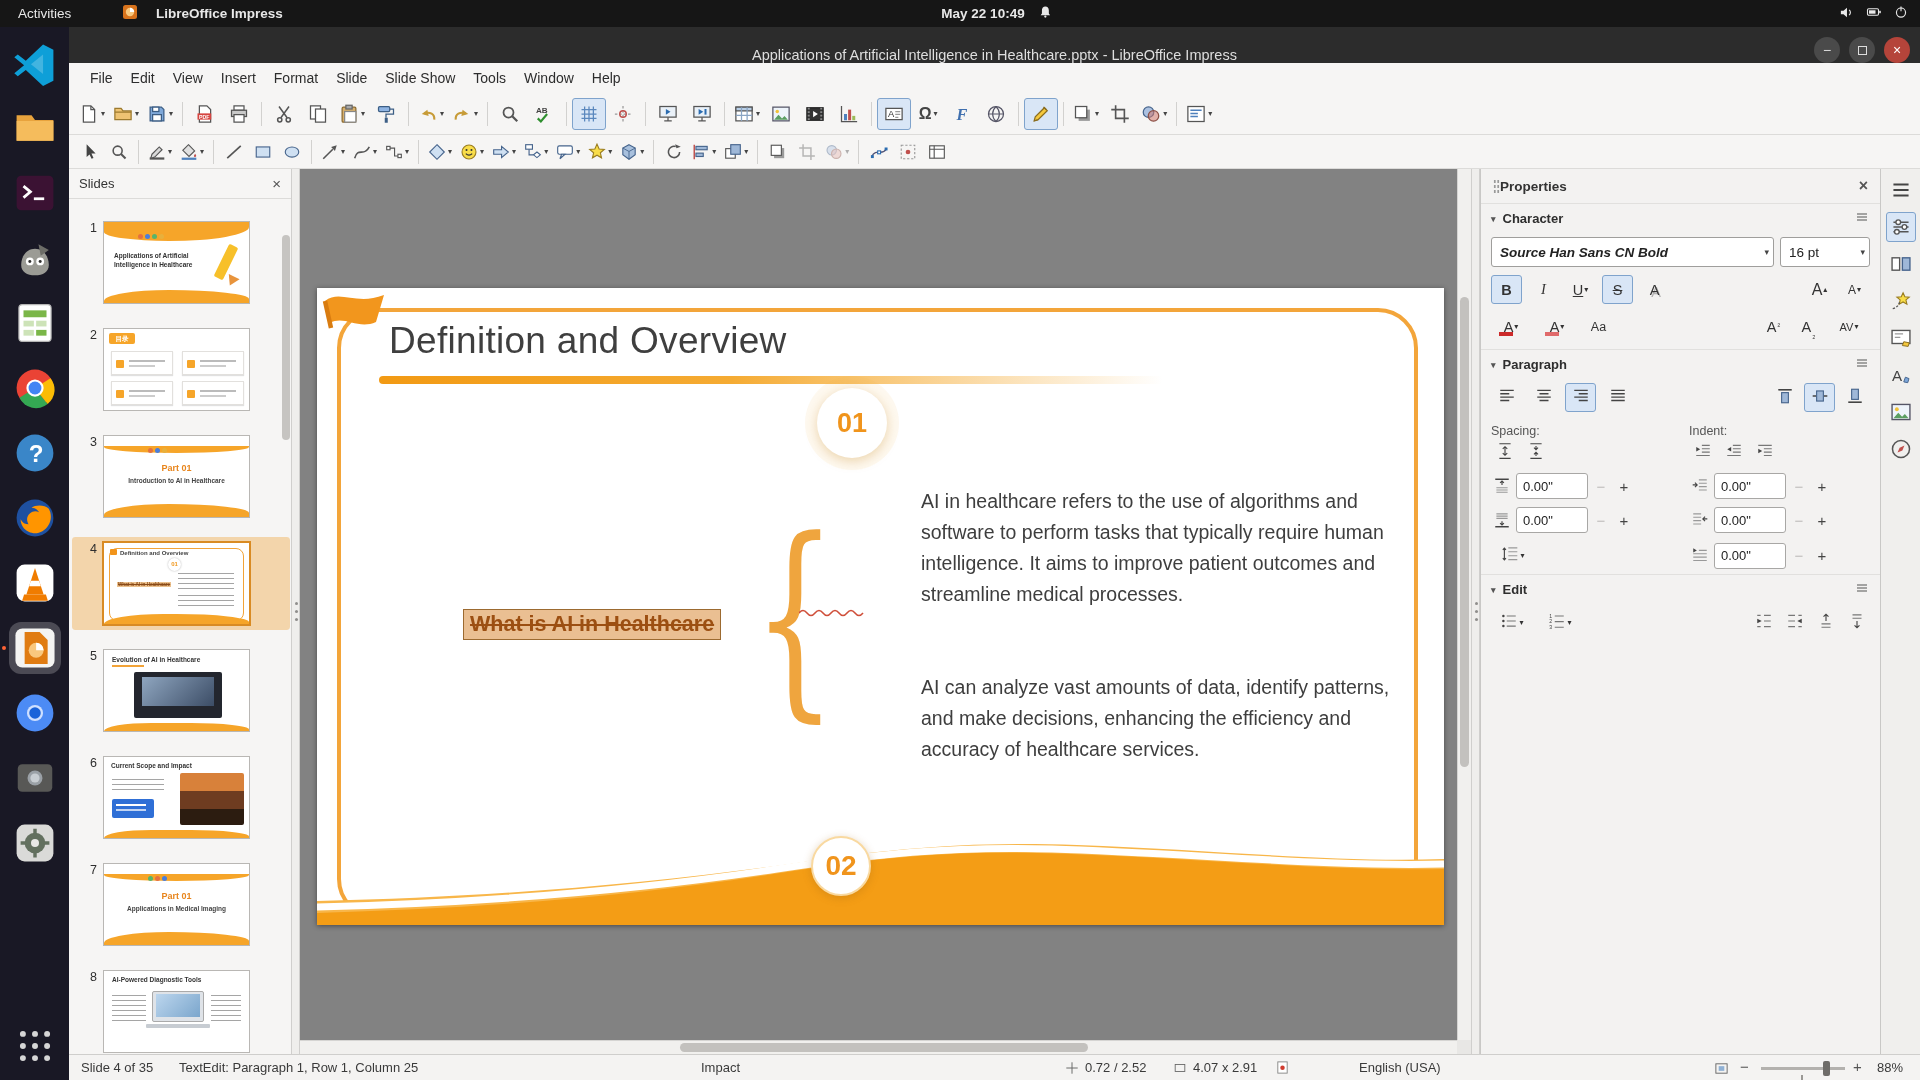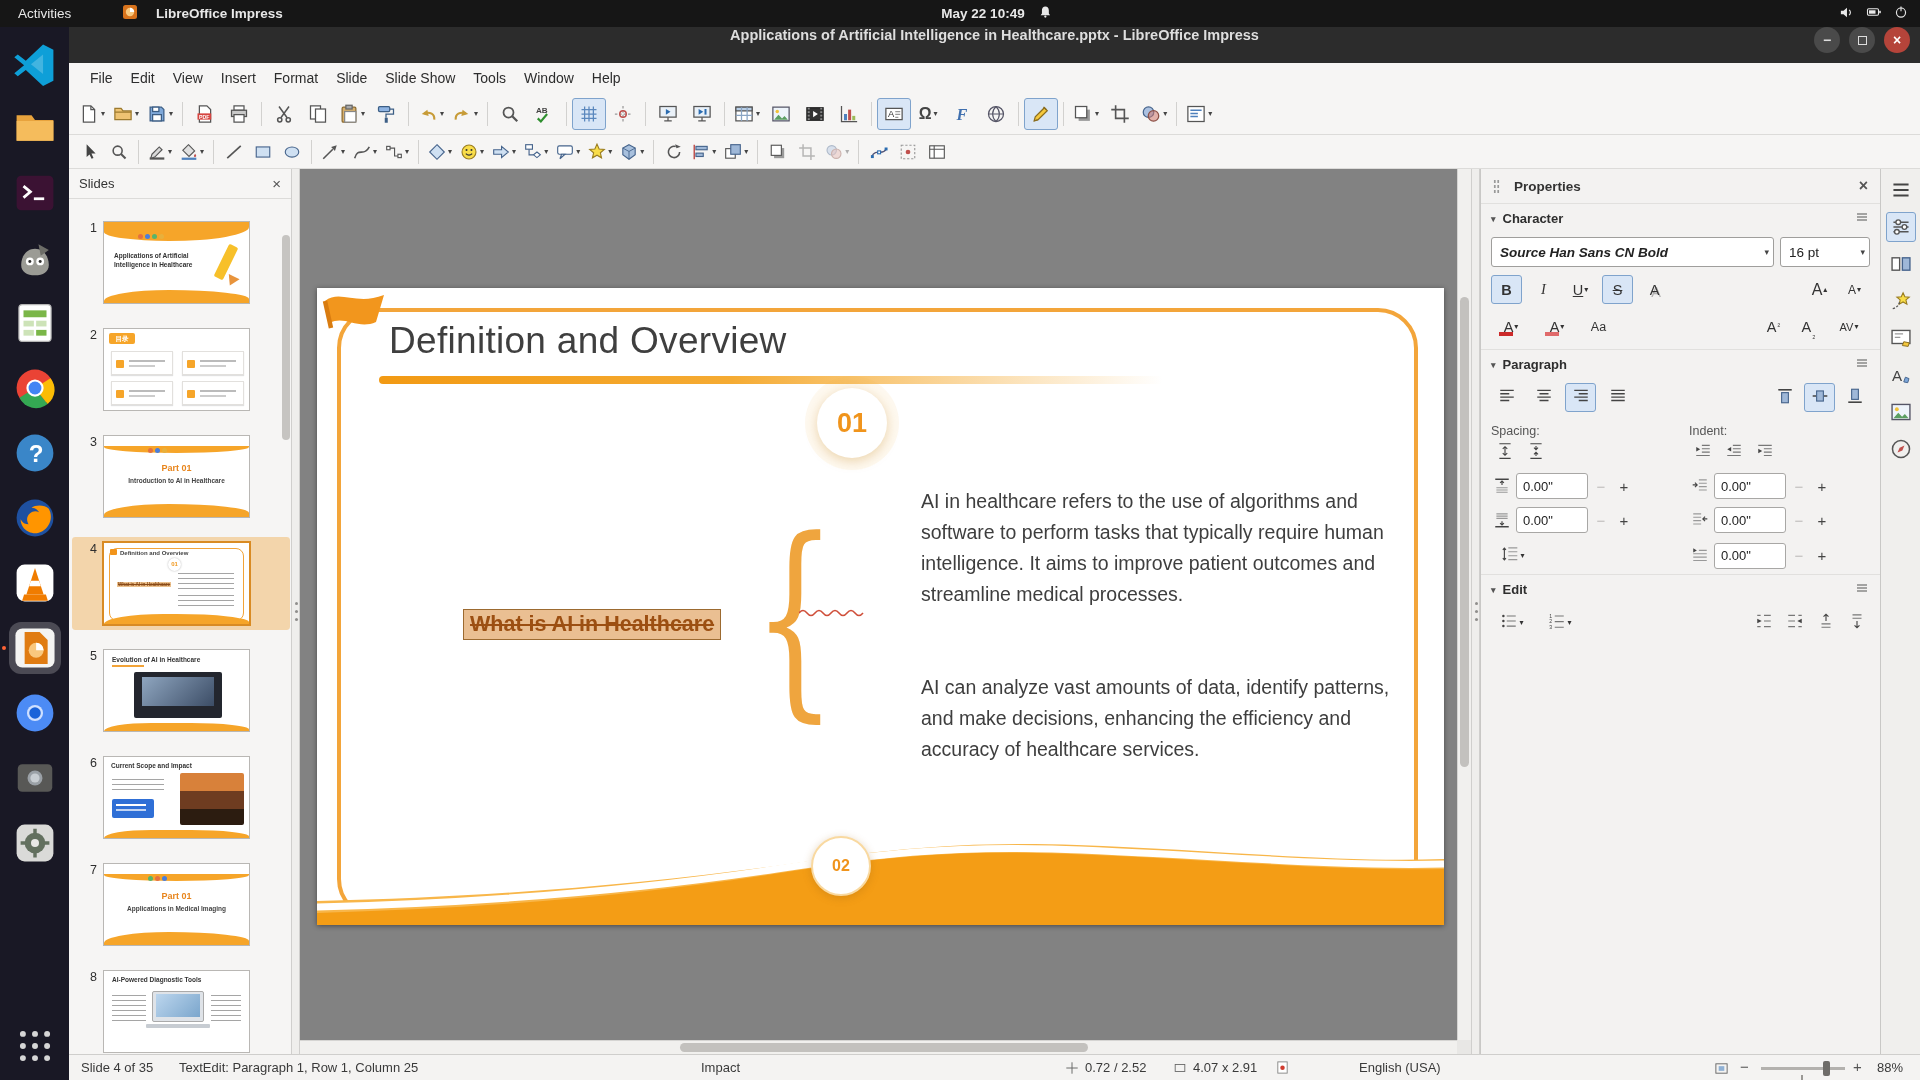--- a/index.html
+++ b/index.html
@@ -15,21 +15,21 @@
 
 
 .dock{position:absolute;top:27px;left:0;bottom:0;width:69px;background:rgba(26,25,38,.96);display:flex;flex-direction:column;align-items:center;padding:10px 0 8px;gap:13px;z-index:50}
 .dock-item{width:52px;height:52px;border-radius:12px;display:flex;align-items:center;justify-content:center;position:relative;flex:none}
 .dock-item.active{background:rgba(255,255,255,.22)}
 .dock-item.active::before{content:"";position:absolute;left:-7px;top:24px;width:4px;height:4px;border-radius:50%;background:#ff6335}
 .dock-grid{margin-top:auto}
 
 
 .window{position:absolute;left:69px;top:27px;right:0;bottom:0;display:flex;flex-direction:column;background:#f6f5f4}
-.titlebar{height:36px;background:#2c2c2c;color:#dedede;display:flex;align-items:flex-start;justify-content:center;position:relative;font-size:14.5px;font-weight:bold;flex:none}
+.titlebar{height:36px;background:#2c2c2c;color:#dedede;display:flex;align-items:flex-end;justify-content:center;position:relative;font-size:14.5px;font-weight:normal;flex:none}
 .wbtns{position:absolute;right:10px;display:flex;gap:9px}
 .wbtn{width:26px;height:26px;border-radius:50%;background:#4a4a4a;color:#ddd;display:flex;align-items:center;justify-content:center;font-size:14px}
 .wbtn.close{background:#b5443a;color:#fff}
 .maxglyph{width:9px;height:9px;border:1.5px solid #ddd}
 
 .menubar{height:30px;display:flex;align-items:center;padding-left:12px;background:#f6f5f4;font-size:14px;color:#2d2d2d;flex:none}
 .mitem{padding:4px 9px;border-radius:3px}
 
 .toolbar{display:flex;align-items:center;padding:0 6px;background:#f6f5f4;border-bottom:1px solid #dcdbd9;flex:none}
 .tb1{height:42px}
@@ -77,37 +77,37 @@
 
 
 .canvas{flex:1;position:relative;background:#828282;overflow:hidden;min-width:0}
 .slide{position:absolute;left:17px;top:119px;width:1127px;height:637px;background:#fff;overflow:hidden;box-shadow:0 1px 5px rgba(0,0,0,.45)}
 .s-frame{position:absolute;left:20px;top:20px;right:26px;bottom:6px;border:4.5px solid #f3a53a;border-radius:40px;z-index:1}
 .s-flag{position:absolute;left:4px;top:0;z-index:3}
 .s-title{position:absolute;left:72px;top:32px;font-size:37px;color:#3f3f3f;font-weight:500;z-index:3;letter-spacing:.3px}
 .s-rule{position:absolute;left:62px;top:88px;width:784px;height:8px;border-radius:4px;background:linear-gradient(90deg,#f29a14 0%,#f5ab33 45%,rgba(246,174,58,0) 100%);z-index:2}
 .s-badge{position:absolute;background:#fff;border-radius:50%;display:flex;align-items:center;justify-content:center;font-weight:bold;color:#f0941c;z-index:4}
 .s-b1{left:500px;top:100px;width:70px;height:70px;font-size:27px;box-shadow:0 3px 12px rgba(200,140,40,.35),0 0 0 12px rgba(246,170,40,.07)}
-.s-b2{left:494px;top:548px;width:60px;height:60px;font-size:16px;border:2px solid #f9d9a0;box-shadow:0 2px 8px rgba(160,100,20,.3)}
+.s-b2{left:494px;top:548px;width:60px;height:60px;font-size:28px;border:2px solid #f9d9a0;box-shadow:0 2px 8px rgba(160,100,20,.3)}
 .s-heading{position:absolute;left:147px;top:322px;font-size:21.5px;font-weight:bold;color:#9c4f12;background:#eabf92;outline:1.5px solid #9c6a30;padding:2px 6px;text-decoration:line-through;z-index:3;white-space:nowrap}
 .s-brace{position:absolute;left:436px;top:238px;font-size:212px;line-height:182px;font-family:"DejaVu Serif",serif;color:#efa53e;transform:scaleX(.62);transform-origin:left center;z-index:2}
 .s-squiggle{position:absolute;left:482px;top:320px;z-index:2}
 .s-para{position:absolute;left:604px;width:482px;font-size:19.5px;line-height:31px;color:#3e3e3e;z-index:3}
 .s-p1{top:198px}
 .s-p2{top:384px}
 .s-wave{position:absolute;left:0;bottom:0;width:100%;height:112px;z-index:3}
 .vscroll{position:absolute;top:0;right:0;bottom:14px;width:14px;background:#f1f0ee;border-left:1px solid #d5d4d2}
 .vthumb{position:absolute;top:128px;left:2px;width:9px;height:470px;background:#c3c1be;border-radius:5px}
 .hscroll{position:absolute;left:0;right:14px;bottom:0;height:14px;background:#f1f0ee;border-top:1px solid #d5d4d2}
 .hthumb{position:absolute;left:380px;top:2px;height:9px;width:408px;background:#c3c1be;border-radius:5px}
 .corner{position:absolute;right:0;bottom:0;width:14px;height:14px;background:#e8e7e5}
 
 
 .pp{width:400px;background:#f3f2f1;border-left:1px solid #c9c8c6;display:flex;flex-direction:column;font-size:13px;color:#333;flex:none;overflow:hidden}
-.pp-header{height:34px;display:flex;align-items:center;gap:14px;padding:0 12px;font-weight:bold;font-size:13.5px}
+.pp-header{height:34px;display:flex;align-items:center;gap:0;padding:0 12px;font-weight:bold;font-size:13.5px}
 .pp-close{margin-left:auto;font-size:16px;color:#555}
 .grip2{width:7px;height:15px;background:radial-gradient(#999 1px,transparent 1.2px);background-size:3.5px 5px}
 .sec-h{height:30px;display:flex;align-items:center;gap:7px;padding:0 10px;border-top:1px solid #e1e0de;font-weight:bold;color:#2e2e2e}
 .sec-h .caret{font-size:9px;color:#555}
 .sec-menu{margin-left:auto}
 .prow{display:flex;align-items:center;padding:4px 10px;gap:6px}
 .pbtn{width:31px;height:29px;border:1px solid transparent;border-radius:3px;display:flex;align-items:center;justify-content:center;font-size:14.5px;color:#333;flex:none;position:relative}
 .pbtn.sm{width:27px;height:25px}
 .pbtn.on{background:#d9e6f6;border-color:#7fa3cc}
 .pbtn .mini{font-size:8px;margin-left:1px}

